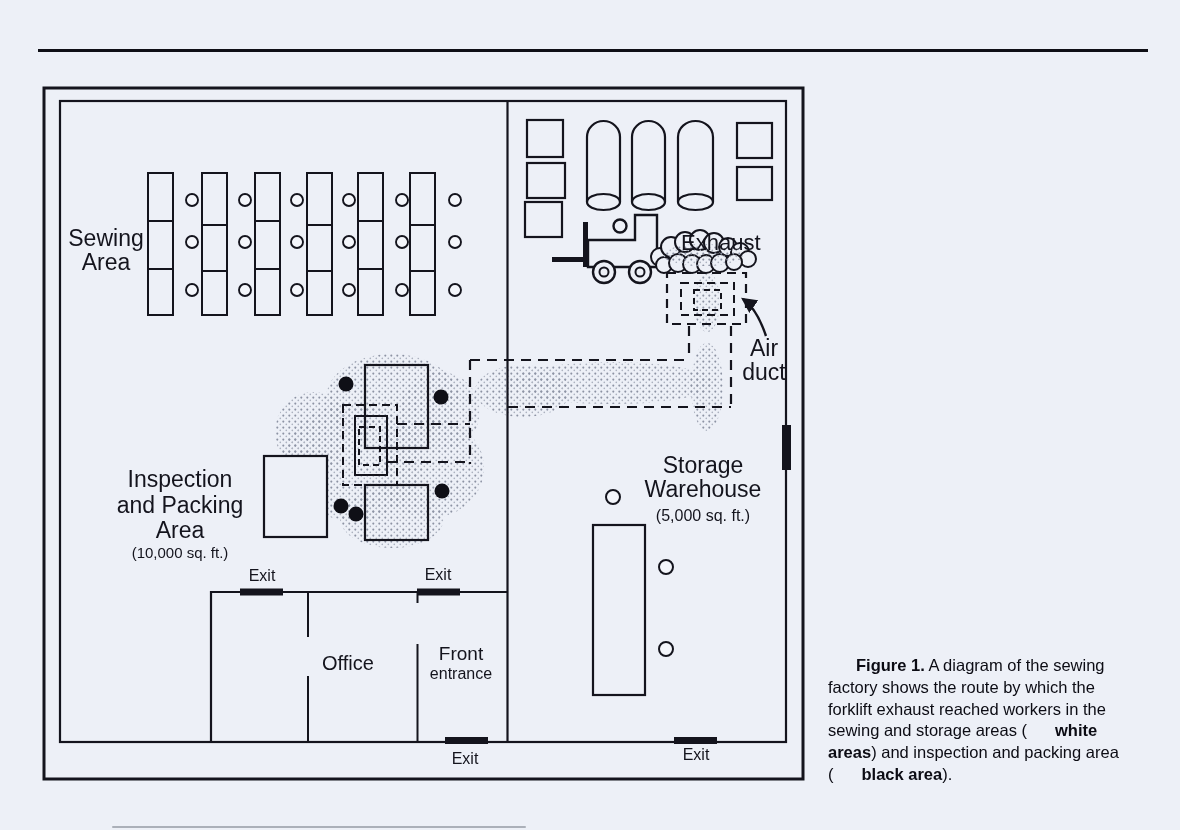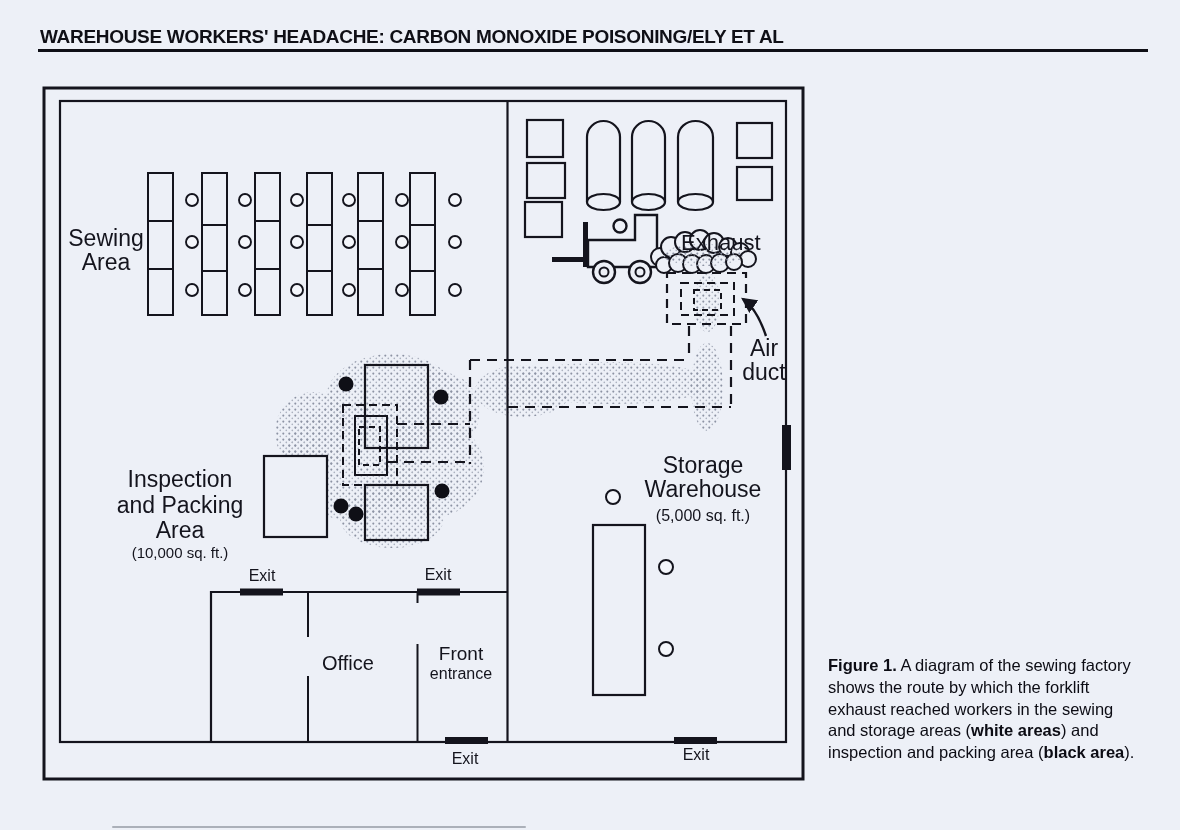--- a/index.html
+++ b/index.html
@@ -19,32 +19,31 @@
   .head-rule{
     position:absolute;left:38px;top:49px;width:1110px;height:3px;
     background:#0f0f16;
   }
   svg.plan{position:absolute;left:0;top:0;}
   svg.plan text{fill:#14141d;}
   .caption{
     position:absolute;left:828px;top:655px;width:308px;
     font-size:16.5px;line-height:21.8px;color:#0c0c14;
   }
-  .caption b{font-weight:700;}
+  .caption b{font-weight:700;margin-left:28px;}
   .scan-artifact{
     position:absolute;left:112px;top:826px;width:414px;height:2px;
     background:#6a6f7b;opacity:.5;border-radius:1px;
   }
 </style>
 </head>
 <body>
 
 <div class="page">
 
-  <div class="running-head">WAREHOUSE WORKERS' HEADACHE: CARBON MONOXIDE POISONING/ELY ET AL</div>
   <div class="head-rule"></div>
 
   <svg class="plan" width="1180" height="830" viewBox="0 0 1180 830">
     <defs>
       <pattern id="stip" width="6" height="6" patternUnits="userSpaceOnUse">
         <circle cx="1.3" cy="1.6" r="1.05" fill="#8d93a4"></circle>
         <circle cx="4.3" cy="4.3" r="0.85" fill="#acb2c0"></circle>
       </pattern>
       <marker id="ah" viewBox="0 0 10 10" refX="8.5" refY="5" markerWidth="6.5" markerHeight="6.5" orient="auto">
         <path d="M0,0 L10,5 L0,10 z" fill="#14141d"></path>

